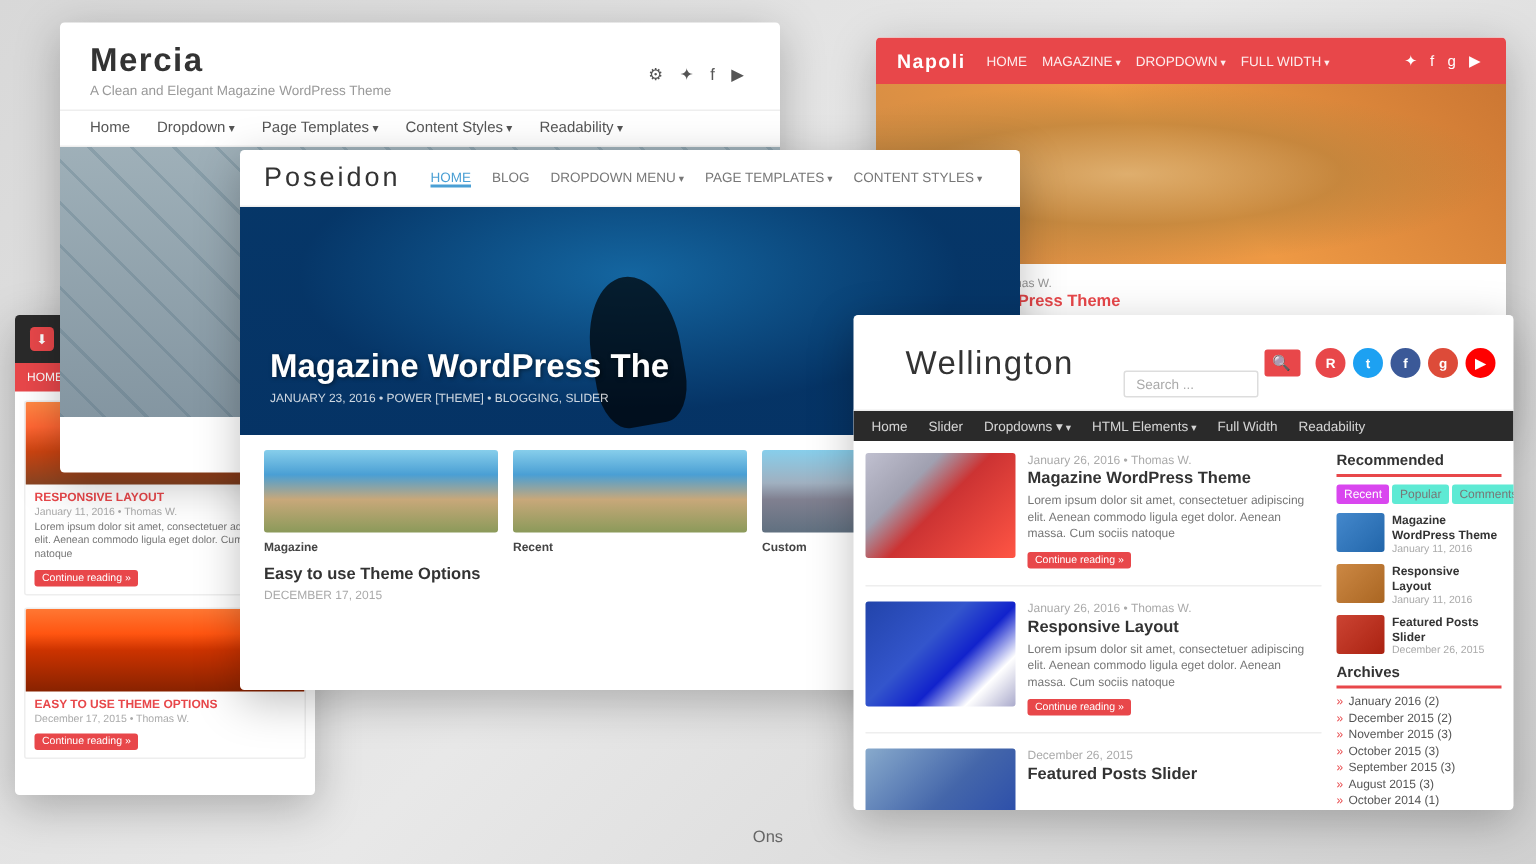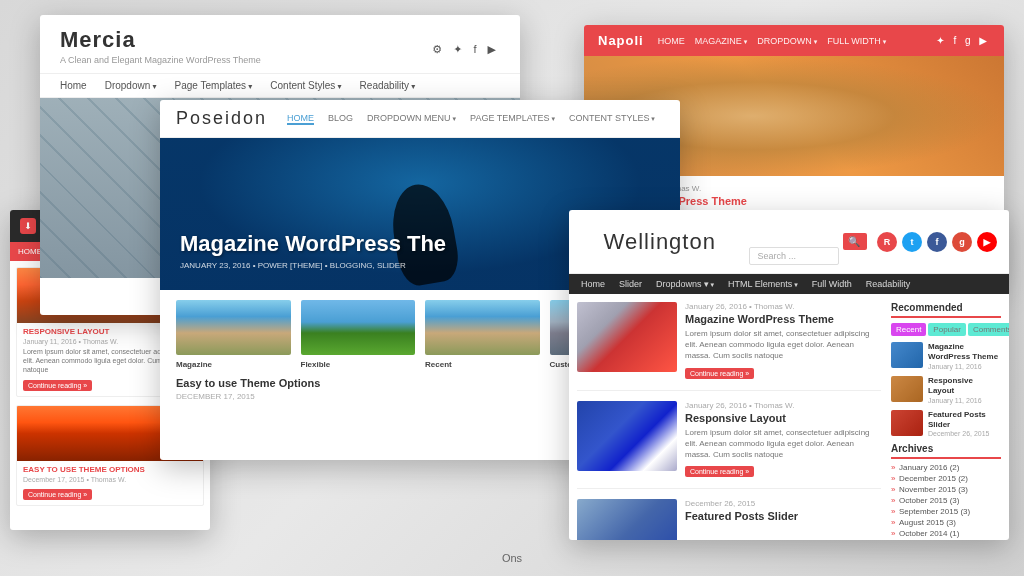--- a/index.html
+++ b/index.html
@@ -681,24 +681,20 @@
         <div class="poseidon-hero-meta">JANUARY 23, 2016 • POWER [THEME] • BLOGGING, SLIDER</div>
       </div>
     </div>
     <div class="poseidon-content">
       <div class="poseidon-posts">
         <div class="poseidon-post">
           <div class="poseidon-post-img beach"></div>
           <div class="poseidon-post-label">Magazine</div>
         </div>
         <div class="poseidon-post">
-          <div class="poseidon-post-img tropical"></div>
-          <div class="poseidon-post-label">Flexible</div>
-        </div>
-        <div class="poseidon-post">
           <div class="poseidon-post-img beach"></div>
           <div class="poseidon-post-label">Recent</div>
         </div>
         <div class="poseidon-post">
           <div class="poseidon-post-img mountain"></div>
           <div class="poseidon-post-label">Custom</div>
         </div>
       </div>
       <div style="margin-top:8px; display:flex; gap:10px;">
         <div style="flex:1">

